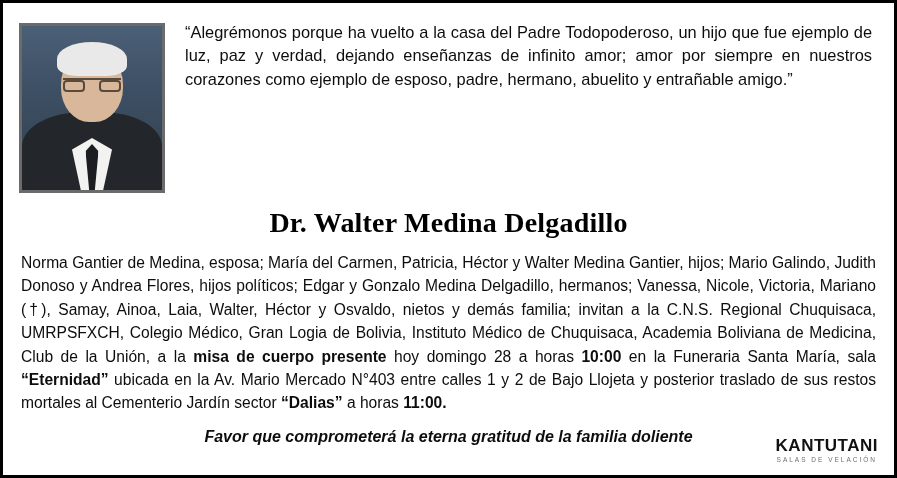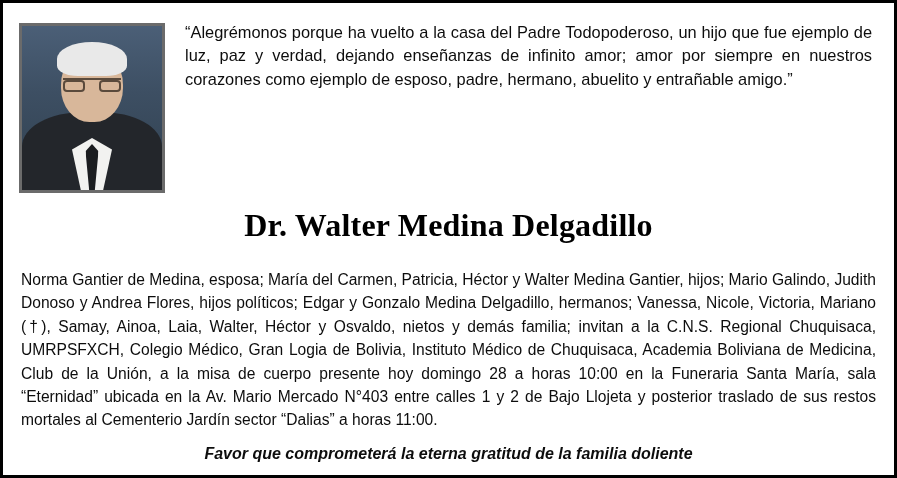--- a/index.html
+++ b/index.html
@@ -119,42 +119,42 @@
   .quote {
     font-size: 16.4px;
     line-height: 1.42;
     color: #0d0d0d;
     text-align: justify;
     margin: 0;
   }
   .deceased-name {
     font-family: "Liberation Serif", serif;
     font-weight: bold;
-    font-size: 32px;
+    font-size: 28px;
     text-align: center;
     color: #000000;
-    margin: 14px 0 14px 0;
+    margin: 14px 0 2px 0;
     letter-spacing: 0.2px;
   }
   .qddg {
     font-family: "Liberation Serif", serif;
     font-size: 25px;
     text-align: center;
     color: #000000;
     margin: 0 0 2px 0;
   }
   .body-text {
     padding: 10px 18px 0 18px;
     font-size: 15.6px;
     line-height: 1.5;
     color: #0d0d0d;
     text-align: justify;
     text-justify: inter-word;
   }
-  .body-text b { font-weight: normal; }
+  .body-text b { font-weight: bold; }
   .closing {
     margin-top: 10px;
     text-align: center;
     font-style: italic;
     font-weight: bold;
     font-size: 16px;
     color: #0d0d0d;
   }
   .logo {
     position: absolute;
@@ -203,14 +203,18 @@
 
   <div class="deceased-name">Dr. Walter Medina Delgadillo</div>
 
   <div class="body-text">
     <span>Norma Gantier de Medina, esposa; María del Carmen, Patricia, Héctor y Walter Medina Gantier, hijos; Mario Galindo, Judith Donoso y Andrea Flores, hijos políticos; Edgar y Gonzalo Medina Delgadillo, hermanos; Vanessa, Nicole, Victoria, Mariano (†), Samay, Ainoa, Laia, Walter, Héctor y Osvaldo, nietos y demás familia; invitan a la C.N.S. Regional Chuquisaca, UMRPSFXCH, Colegio Médico, Gran Logia de Bolivia, Instituto Médico de Chuquisaca, Academia Boliviana de Medicina, Club de la Unión, a la </span><b>misa de cuerpo presente</b><span> hoy domingo 28 a horas </span><b>10:00</b><span> en la Funeraria Santa María, sala </span><b>“Eternidad”</b><span> ubicada en la Av. Mario Mercado N°403 entre calles 1 y 2 de Bajo Llojeta y posterior traslado de sus restos mortales al Cementerio Jardín sector </span><b>“Dalias”</b><span> a horas </span><b>11:00.</b>
 
     <div class="closing">Favor que comprometerá la eterna gratitud de la familia doliente</div>
     
   </div>
 
+  <div class="logo">
+    <div class="logo-name">KANTUTANI</div>
+    <div class="logo-sub">SALAS DE VELACIÓN</div>
+  </div>
 
 </div>
 
 </body></html>

